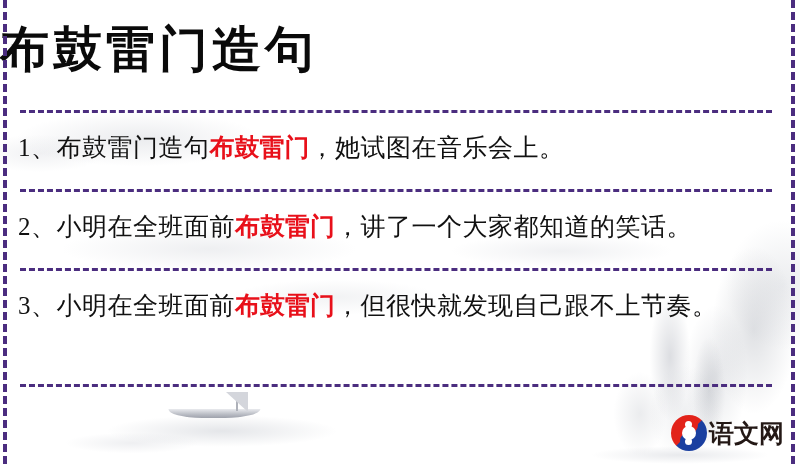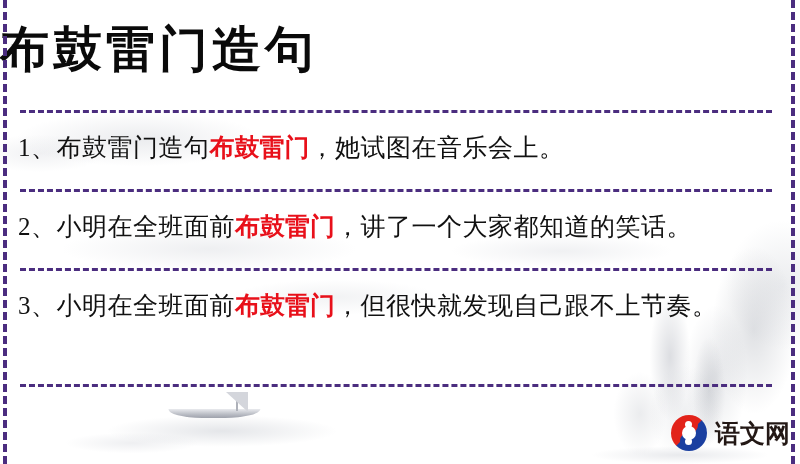--- a/index.html
+++ b/index.html
@@ -203,21 +203,21 @@
 
   
   .logo {
     position: absolute;
     left: 671px;
     top: 412px;
     width: 118px;
     height: 42px;
     display: flex;
     align-items: center;
-    gap: 8px;
+    gap: 2px;
     z-index: 4;
   }
   .logo-mark {
     position: relative;
     width: 36px;
     height: 36px;
     border-radius: 50%;
     background: linear-gradient(135deg, #e2231a 0%, #e2231a 49.5%, #1a3fa0 50.5%, #1a3fa0 100%);
     flex: 0 0 auto;
     overflow: hidden;

